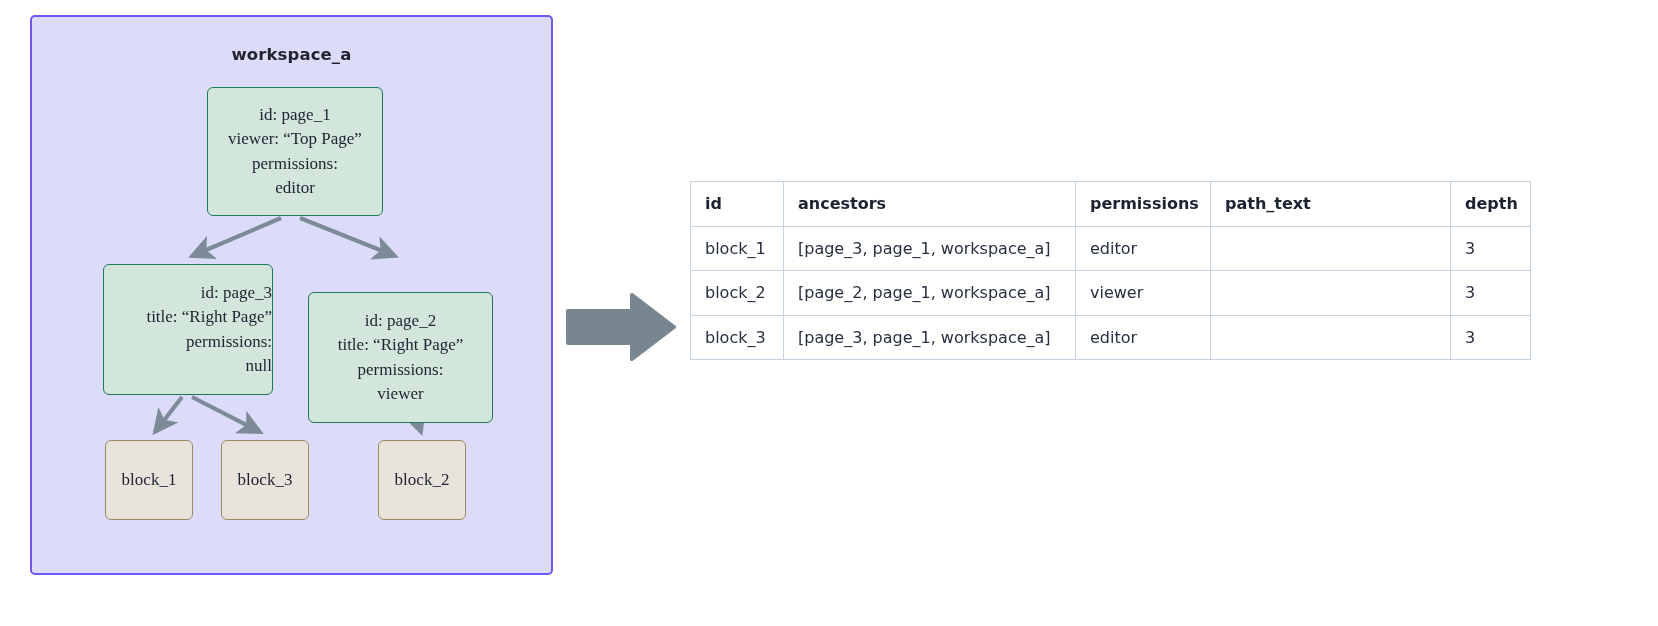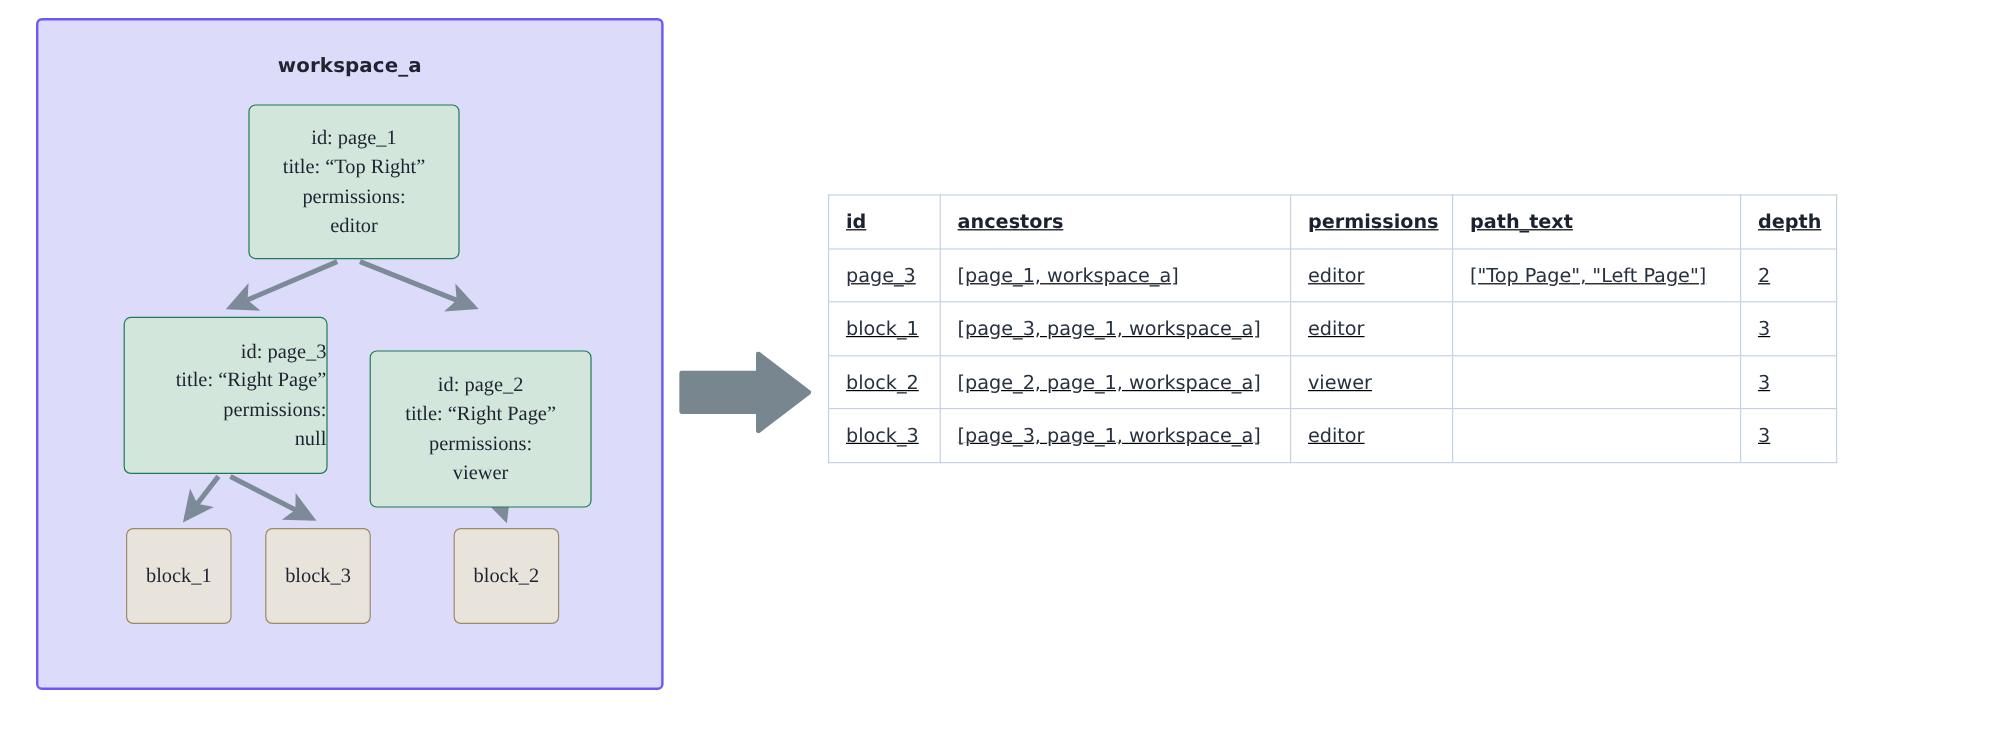--- a/index.html
+++ b/index.html
@@ -94,23 +94,22 @@
     left: 566px;
     top: 293px;
     width: 110px;
     height: 68px;
   }
 
   
   .data-table-wrap {
     position: absolute;
     left: 690px;
-    top: 162px;
+    top: 181px;
     width: 840px;
-    text-decoration: underline;
   }
   table.data-table {
     border-collapse: collapse;
     width: 840px;
     background: #ffffff;
     table-layout: fixed;
   }
   table.data-table th,
   table.data-table td {
     border: 1px solid #c5d2e0;
@@ -155,21 +154,21 @@
 
     <line x1="182" y1="397" x2="155" y2="432" stroke="#7d8b99" stroke-width="4.2" marker-end="url(#arrowhead)"></line>
 
     <line x1="192" y1="397" x2="260" y2="432" stroke="#7d8b99" stroke-width="4.2" marker-end="url(#arrowhead)"></line>
 
     <line x1="409" y1="397" x2="421" y2="432" stroke="#7d8b99" stroke-width="4.2" marker-end="url(#arrowhead)"></line>
   </svg>
 
   <div class="node page" id="node-page1">
     <span class="line">id: page_1</span>
-    <span class="line">title: “Top Right”</span>
+    <span class="line">viewer: “Top Page”</span>
     <span class="line">permissions:</span>
     <span class="line">editor</span>
   </div>
 
   <div class="node page" id="node-page3">
     <span class="line">id: page_3</span>
     <span class="line">title: “Right Page”</span>
     <span class="line">permissions:</span>
     <span class="line">null</span>
   </div>
@@ -210,27 +209,20 @@
         <tr>
           <th>id</th>
           <th>ancestors</th>
           <th>permissions</th>
           <th>path_text</th>
           <th>depth</th>
         </tr>
       </thead>
       <tbody>
         <tr>
-          <td>page_3</td>
-          <td>[page_1, workspace_a]</td>
-          <td>editor</td>
-          <td>["Top Page", "Left Page"]</td>
-          <td>2</td>
-        </tr>
-        <tr>
           <td>block_1</td>
           <td>[page_3, page_1, workspace_a]</td>
           <td>editor</td>
           <td></td>
           <td>3</td>
         </tr>
         <tr>
           <td>block_2</td>
           <td>[page_2, page_1, workspace_a]</td>
           <td>viewer</td>

